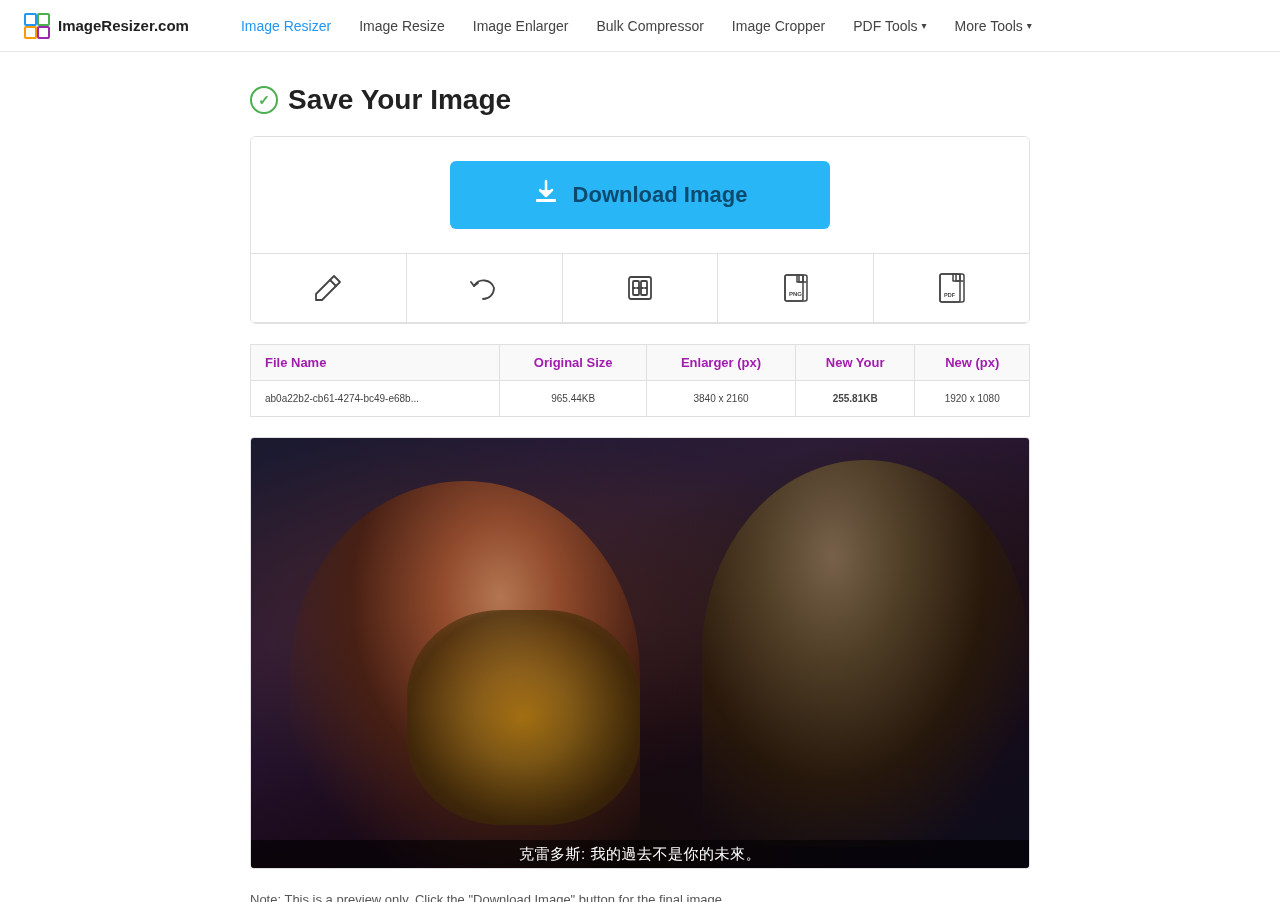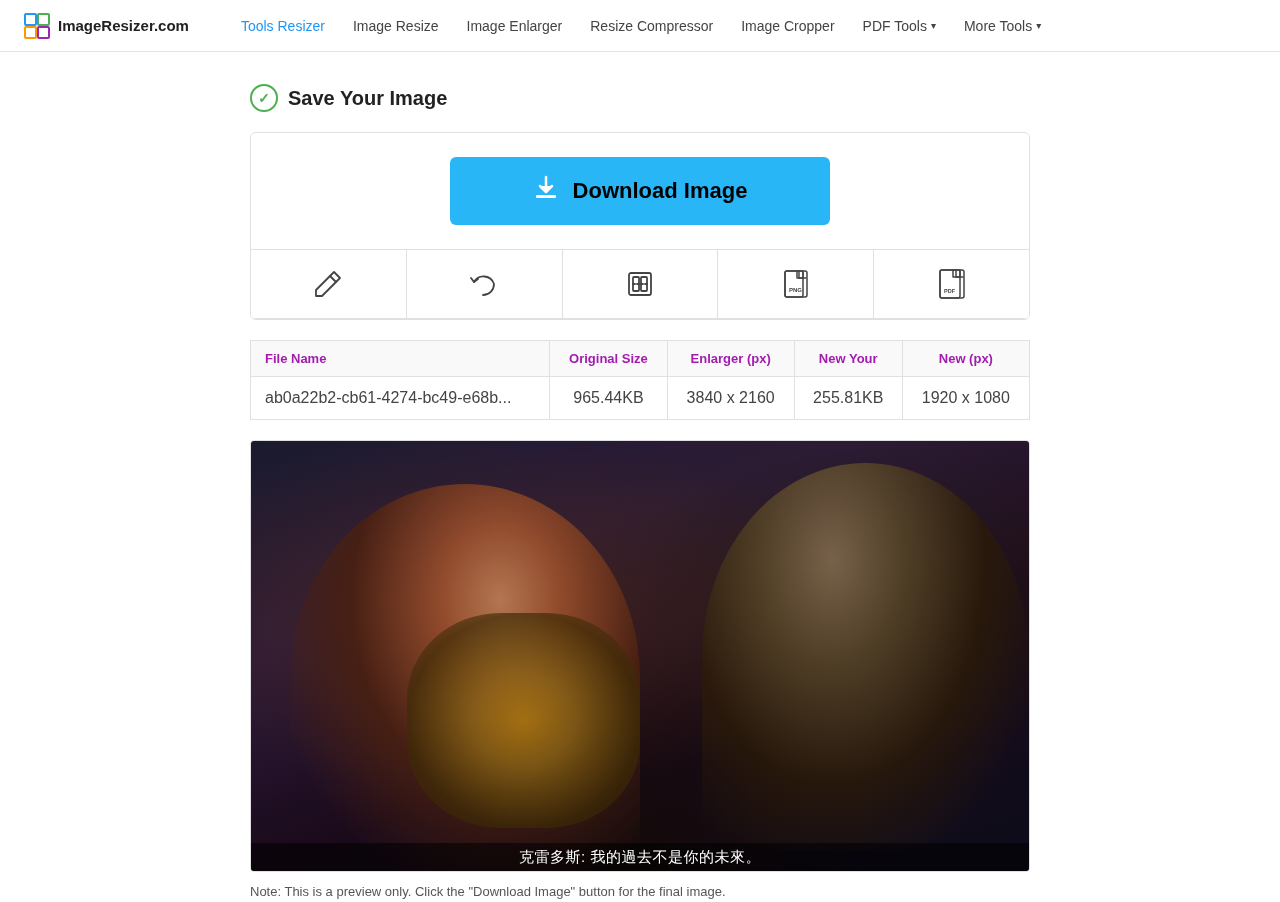--- a/index.html
+++ b/index.html
@@ -68,21 +68,21 @@
       border-radius: 50%;
       border: 2px solid #4caf50;
       display: flex;
       align-items: center;
       justify-content: center;
       color: #4caf50;
       font-size: 14px;
       font-weight: bold;
     }
     .section-title h2 {
-      font-size: 20px;
+      font-size: 28px;
       font-weight: 700;
       color: #222;
     }
 
     
     .card {
       border: 1px solid #e0e0e0;
       border-radius: 6px;
       overflow: hidden;
       margin-bottom: 20px;
@@ -91,21 +91,21 @@
     
     .download-btn-wrap {
       padding: 24px;
       background: #fff;
       display: flex;
       justify-content: center;
       border-bottom: 1px solid #e0e0e0;
     }
     .download-btn {
       background: #29b6f6;
-      color: #000000;
+      color: #0c4a6e;
       border: none;
       border-radius: 6px;
       padding: 18px 48px;
       font-size: 22px;
       font-weight: 600;
       cursor: pointer;
       display: flex;
       align-items: center;
       gap: 14px;
       min-width: 380px;
@@ -148,30 +148,30 @@
       padding: 10px 14px;
       font-size: 13px;
       font-weight: 600;
       color: #a21caf;
       text-align: center;
     }
     .file-table th:first-child { text-align: left; }
     .file-table td {
       border: 1px solid #e0e0e0;
       padding: 12px 14px;
-      font-size: 16px;
+      font-size: 10px;
       color: #444;
       text-align: center;
     }
     .file-table td:first-child { text-align: left; }
-    .file-table td.bold { font-weight: 400; margin-left: 12px; }
+    .file-table td.bold { font-weight: 700; margin-left: 12px; }
 
     
     .preview-area {
-      margin-bottom: 12px;
+      margin-bottom: 23px;
       border: 1px solid #e0e0e0;
       border-radius: 4px;
       overflow: hidden;
       line-height: 0;
     }
     .preview-canvas {
       width: 100%;
       height: 430px;
       background: linear-gradient(160deg, #1a1a2e 0%, #2d1b3d 30%, #1a0a1a 60%, #0d0d1a 100%);
       position: relative;
@@ -247,30 +247,30 @@
     <svg class="logo-icon" viewBox="0 0 26 26" fill="none" xmlns="http://www.w3.org/2000/svg">
       <rect x="1" y="1" width="11" height="11" rx="1" stroke="#2196f3" stroke-width="2" fill="none"></rect>
       <rect x="14" y="1" width="11" height="11" rx="1" stroke="#4caf50" stroke-width="2" fill="none"></rect>
       <rect x="1" y="14" width="11" height="11" rx="1" stroke="#ff9800" stroke-width="2" fill="none"></rect>
       <rect x="14" y="14" width="11" height="11" rx="1" stroke="#9c27b0" stroke-width="2" fill="none"></rect>
     </svg>
     <span>ImageResizer.com</span>
   </a>
   <div class="nav-links">
     <div class="nav-item active">
-      <span>Tools Resizer</span>
+      <span>Image Resizer</span>
     </div>
     <div class="nav-item">
       <span>Image Resize</span>
     </div>
     <div class="nav-item">
       <span>Image Enlarger</span>
     </div>
     <div class="nav-item">
-      <span>Resize Compressor</span>
+      <span>Bulk Compressor</span>
     </div>
     <div class="nav-item">
       <span>Image Cropper</span>
     </div>
     <div class="nav-item">
       <span>PDF Tools</span>
       <span class="chevron">▾</span>
     </div>
     <div class="nav-item">
       <span>More Tools</span>

